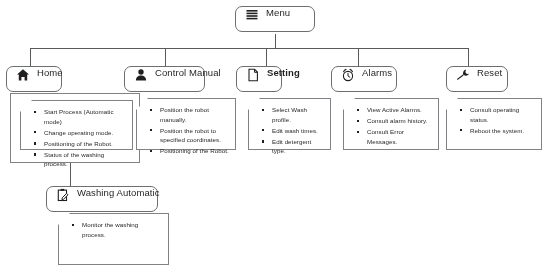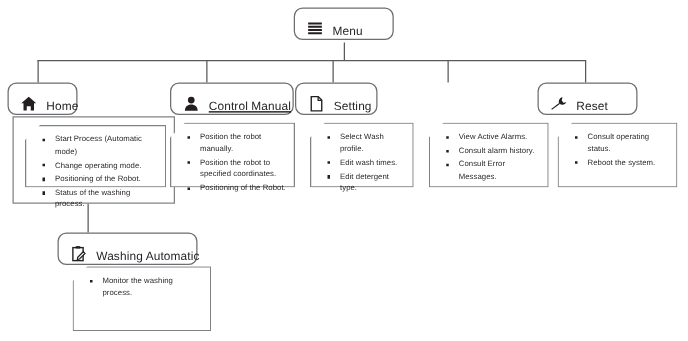--- a/index.html
+++ b/index.html
@@ -28,21 +28,21 @@
   .line.v { width: 1px; }
 
   
   .node {
     position: absolute;
     box-sizing: border-box;
     border: 1px solid #6d6e71;
     border-radius: 7px;
     background: #ffffff;
     display: flex;
-    align-items: flex-end;
+    align-items: flex-start;
     gap: 6px;
     padding: 0 10px 0 8px;
     height: 26px;
     white-space: nowrap;
   }
   .node .label {
     font-size: 9.5px;
     color: #231f20;
     letter-spacing: .1px;
   }
@@ -155,72 +155,83 @@
     <div class="inner">
       <ul class="bullets">
         <li>Start Process (Automatic mode)</li>
         <li>Change operating mode.</li>
         <li>Positioning of the Robot.</li>
         <li>Status of the washing process.</li>
       </ul>
     </div>
   </div>
 
-  <div class="node" style="left:136px; top:66px; width:99px;text-decoration:underline;">
+  <div class="node" style="left:124px; top:66px; width:81px;">
     <span class="ico">
       <svg width="14" height="14" viewBox="0 0 14 14">
         <circle cx="7" cy="4" r="2.7" fill="#231f20"></circle>
         <path d="M1.9 12.6 C1.9 9.3 4.1 7.6 7 7.6 C9.9 7.6 12.1 9.3 12.1 12.6 Z" fill="#231f20"></path>
       </svg>
     </span>
     <span class="label">Control Manual</span>
   </div>
   <div class="callout notch" style="left:136px; top:98px; width:100px; height:52px;">
     <div class="shape"></div>
     <div class="inner">
       <ul class="bullets">
         <li>Position the robot manually.</li>
         <li>Position the robot to specified coordinates.</li>
         <li>Positioning of the Robot.</li>
       </ul>
     </div>
   </div>
 
-  <div class="node" style="left:236px; top:66px; width:66px;">
+  <div class="node" style="left:236px; top:66px; width:46px;font-weight:bold;">
     <span class="ico">
       <svg width="14" height="14" viewBox="0 0 14 14">
         <path d="M3 1.3 L8.6 1.3 L11.4 4.1 L11.4 12.7 L3 12.7 Z" fill="#ffffff" stroke="#231f20" stroke-width="1.1"></path>
         <path d="M8.5 1.6 L8.5 4.3 L11.2 4.3" fill="none" stroke="#231f20" stroke-width="1"></path>
       </svg>
     </span>
     <span class="label">Setting</span>
   </div>
   <div class="callout notch" style="left:248px; top:98px; width:83px; height:52px;">
     <div class="shape"></div>
     <div class="inner">
       <ul class="bullets">
         <li>Select Wash profile.</li>
         <li>Edit wash times.</li>
         <li>Edit detergent type.</li>
       </ul>
     </div>
   </div>
 
+  <div class="node" style="left:331px; top:66px; width:66px;">
+    <span class="ico">
+      <svg width="14" height="14" viewBox="0 0 14 14">
+        <circle cx="7" cy="8" r="4.6" fill="#ffffff" stroke="#231f20" stroke-width="1.1"></circle>
+        <path d="M7 5.4 L7 8 L8.9 9.2" fill="none" stroke="#231f20" stroke-width="1" stroke-linecap="round"></path>
+        <path d="M2.6 3.7 C3.1 2.3 4.2 1.6 5 1.4" fill="none" stroke="#231f20" stroke-width="1.1" stroke-linecap="round"></path>
+        <path d="M11.4 3.7 C10.9 2.3 9.8 1.6 9 1.4" fill="none" stroke="#231f20" stroke-width="1.1" stroke-linecap="round"></path>
+      </svg>
+    </span>
+    <span class="label">Alarms</span>
+  </div>
   <div class="callout notch" style="left:343px; top:98px; width:96px; height:52px;">
     <div class="shape"></div>
     <div class="inner">
       <ul class="bullets">
         <li>View Active Alarms.</li>
         <li>Consult alarm history.</li>
         <li>Consult Error Messages.</li>
       </ul>
     </div>
   </div>
 
-  <div class="node" style="left:430px; top:66px; width:80px;">
+  <div class="node" style="left:446px; top:66px; width:62px;">
     <span class="ico">
       <svg width="14" height="14" viewBox="0 0 14 14">
         <path d="M9.2 1.2 A3.9 3.9 0 0 0 7.6 7.3 L2.3 12.6 L1.6 11.9 L6.9 6.6 A3.9 3.9 0 0 0 12.9 4.9 L10.6 5.6 L9 4 Z" fill="#231f20" transform="rotate(8 7 7)"></path>
       </svg>
     </span>
     <span class="label">Reset</span>
   </div>
   <div class="callout notch" style="left:446px; top:98px; width:96px; height:52px;">
     <div class="shape"></div>
     <div class="inner">

